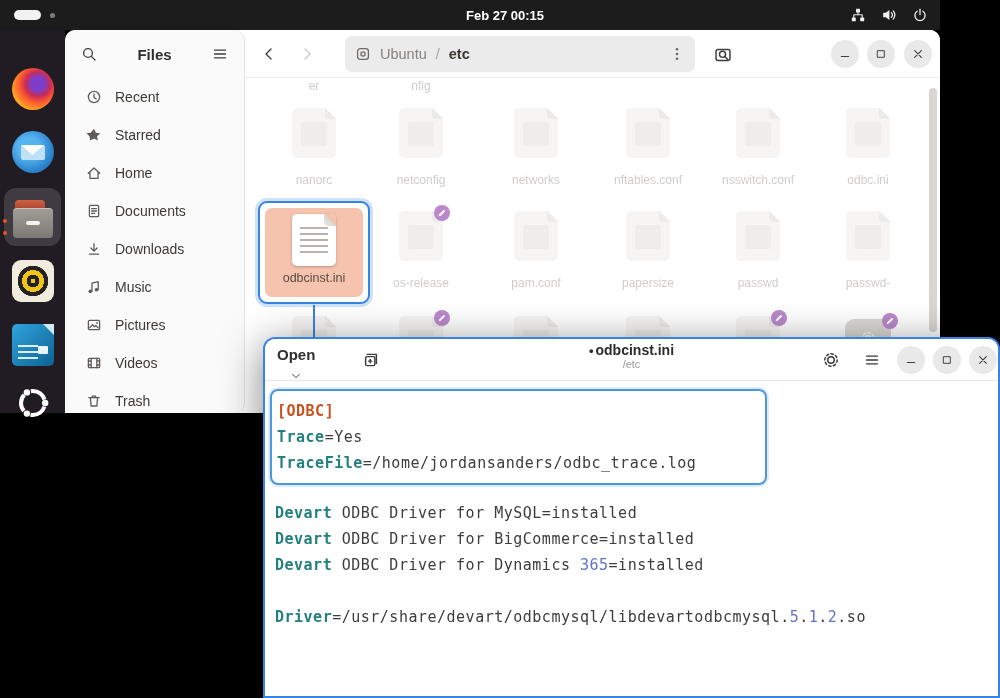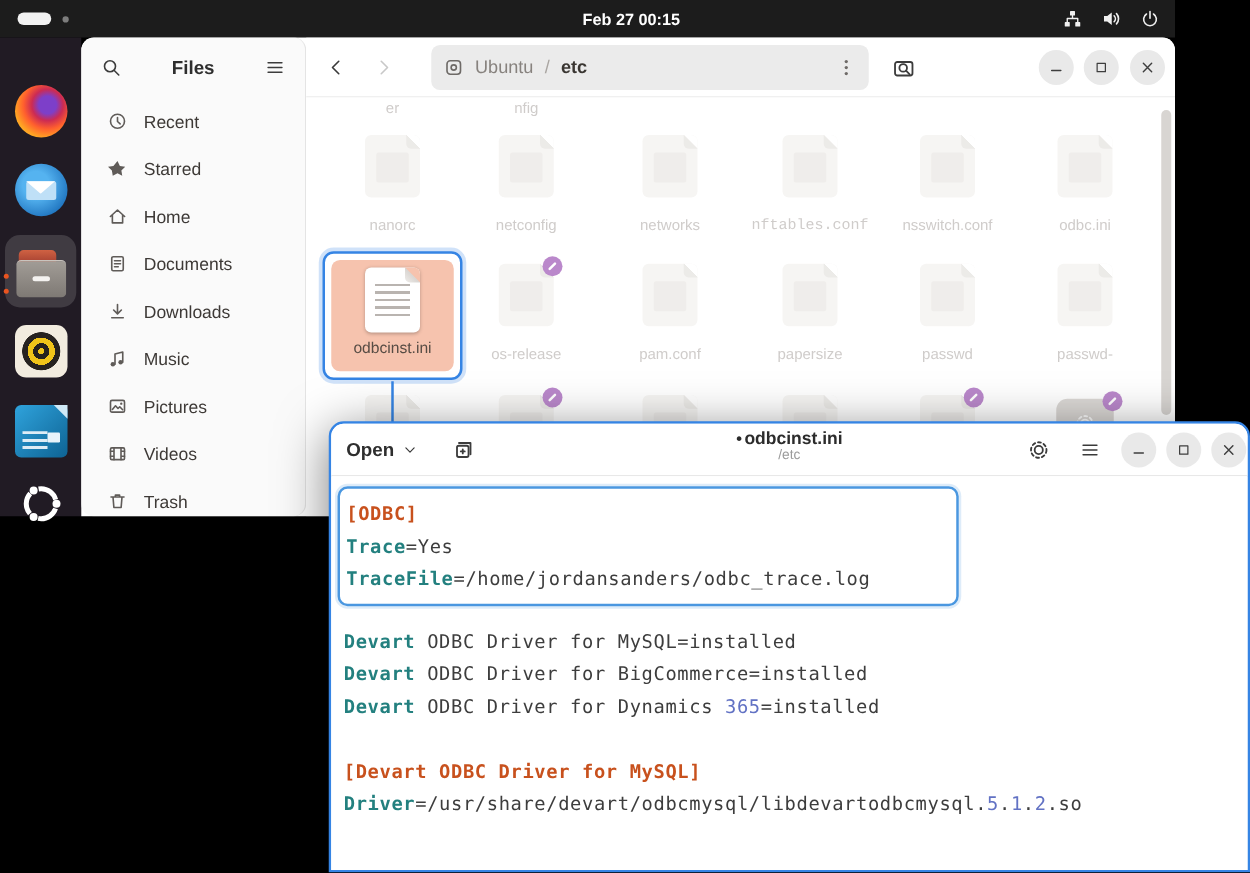--- a/index.html
+++ b/index.html
@@ -117,21 +117,21 @@
   .connector { position:absolute; left:313px; top:305px; width:2px; height:33px; background:var(--accent); z-index:40; }
 
   
   .editor-window { position:absolute; left:263px; top:337px; width:737px; height:361px; z-index:50;
                    background:#fff; border:2px solid var(--accent); border-radius:12px 12px 0 0;
                    box-shadow:0 8px 40px rgba(0,0,0,.5); display:flex; flex-direction:column; }
   .ed-header { position:relative; height:42px; flex:none; border-bottom:1px solid #e8e8e8;
                border-radius:10px 10px 0 0; background:#fff; }
   .open-btn { position:absolute; left:12px; top:7px; height:28px; border:none; background:transparent;
               display:flex; align-items:center; gap:7px; font-family:inherit;
-              font-size:15px; font-weight:bold; color:#2e2e2e; }
+              font-size:15px; font-weight:bold; color:#2e2e2e;flex-direction:column; }
   .open-btn .icon { color:#3c3c3c; }
   .newtab { position:absolute; left:97px; top:12px; color:#3c3c3c; }
   .ed-title { position:absolute; left:50%; top:3px; transform:translateX(-50%); text-align:center; white-space:nowrap; }
   .ed-title-line { font-size:14px; font-weight:bold; color:#2c2c2c; }
   .mod-dot { font-size:13px; margin-right:2px; }
   .ed-subtitle { font-size:11px; color:#9b9b9b; margin-top:0px; }
   .edicon { position:absolute; top:12px; color:#3a3a3a; }
   .edicon.g1{left:557px} .edicon.g2{left:599px; top:13px}
   .ed-header .wbtn { position:absolute; top:7px; }
   .ed-header .e1{left:632px} .ed-header .e2{left:668px} .ed-header .e3{left:704px}
@@ -401,21 +401,21 @@
             <div class="tile-label">nanorc</div>
           </div>
           <div class="tile dim" style="left: 120px; top: 20px;">
             <div class="doc-icon" style="margin-top: 10px;"></div>
             <div class="tile-label">netconfig</div>
           </div>
           <div class="tile dim" style="left: 235px; top: 20px;">
             <div class="doc-icon" style="margin-top: 10px;"></div>
             <div class="tile-label">networks</div>
           </div>
-          <div class="tile dim" style="left: 347px; top: 20px; font-family: Liberation Mono, monospace;">
+          <div class="tile dim" style="left: 347px; top: 20px;">
             <div class="doc-icon" style="margin-top: 10px;"></div>
             <div class="tile-label">nftables.conf</div>
           </div>
           <div class="tile dim" style="left: 457px; top: 20px;">
             <div class="doc-icon" style="margin-top: 10px;"></div>
             <div class="tile-label">nsswitch.conf</div>
           </div>
           <div class="tile dim" style="left: 567px; top: 20px;">
             <div class="doc-icon" style="margin-top: 10px;"></div>
             <div class="tile-label">odbc.ini</div>
@@ -552,19 +552,18 @@
           <div class="ed-line"><span class="s-h">[ODBC]</span></div>
           <div class="ed-line"><span class="s-k">Trace</span><span class="s-p">=Yes</span></div>
           <div class="ed-line"><span class="s-k">TraceFile</span><span class="s-p">=/home/jordansanders/odbc_trace.log</span></div>
         </div>
         <div class="ed-block">
           <div class="ed-line"><span class="s-k">Devart</span><span class="s-p"> ODBC Driver for MySQL=installed</span></div>
           <div class="ed-line"><span class="s-k">Devart</span><span class="s-p"> ODBC Driver for BigCommerce=installed</span></div>
           <div class="ed-line"><span class="s-k">Devart</span><span class="s-p"> ODBC Driver for Dynamics </span><span class="s-n">365</span><span class="s-p">=installed</span></div>
         </div>
         <div class="ed-block gap">
-          <div class="ed-line"><span class="s-h">[Devart ODBC Driver for MySQL]</span></div>
           <div class="ed-line"><span class="s-k">Driver</span><span class="s-p">=/usr/share/devart/odbcmysql/libdevartodbcmysql</span><span class="s-p">.</span><span class="s-n">5</span><span class="s-p">.</span><span class="s-n">1</span><span class="s-p">.</span><span class="s-n">2</span><span class="s-p">.so</span></div>
         </div>
       </div>
   </div>
 
 </div>
 
 </body></html>

